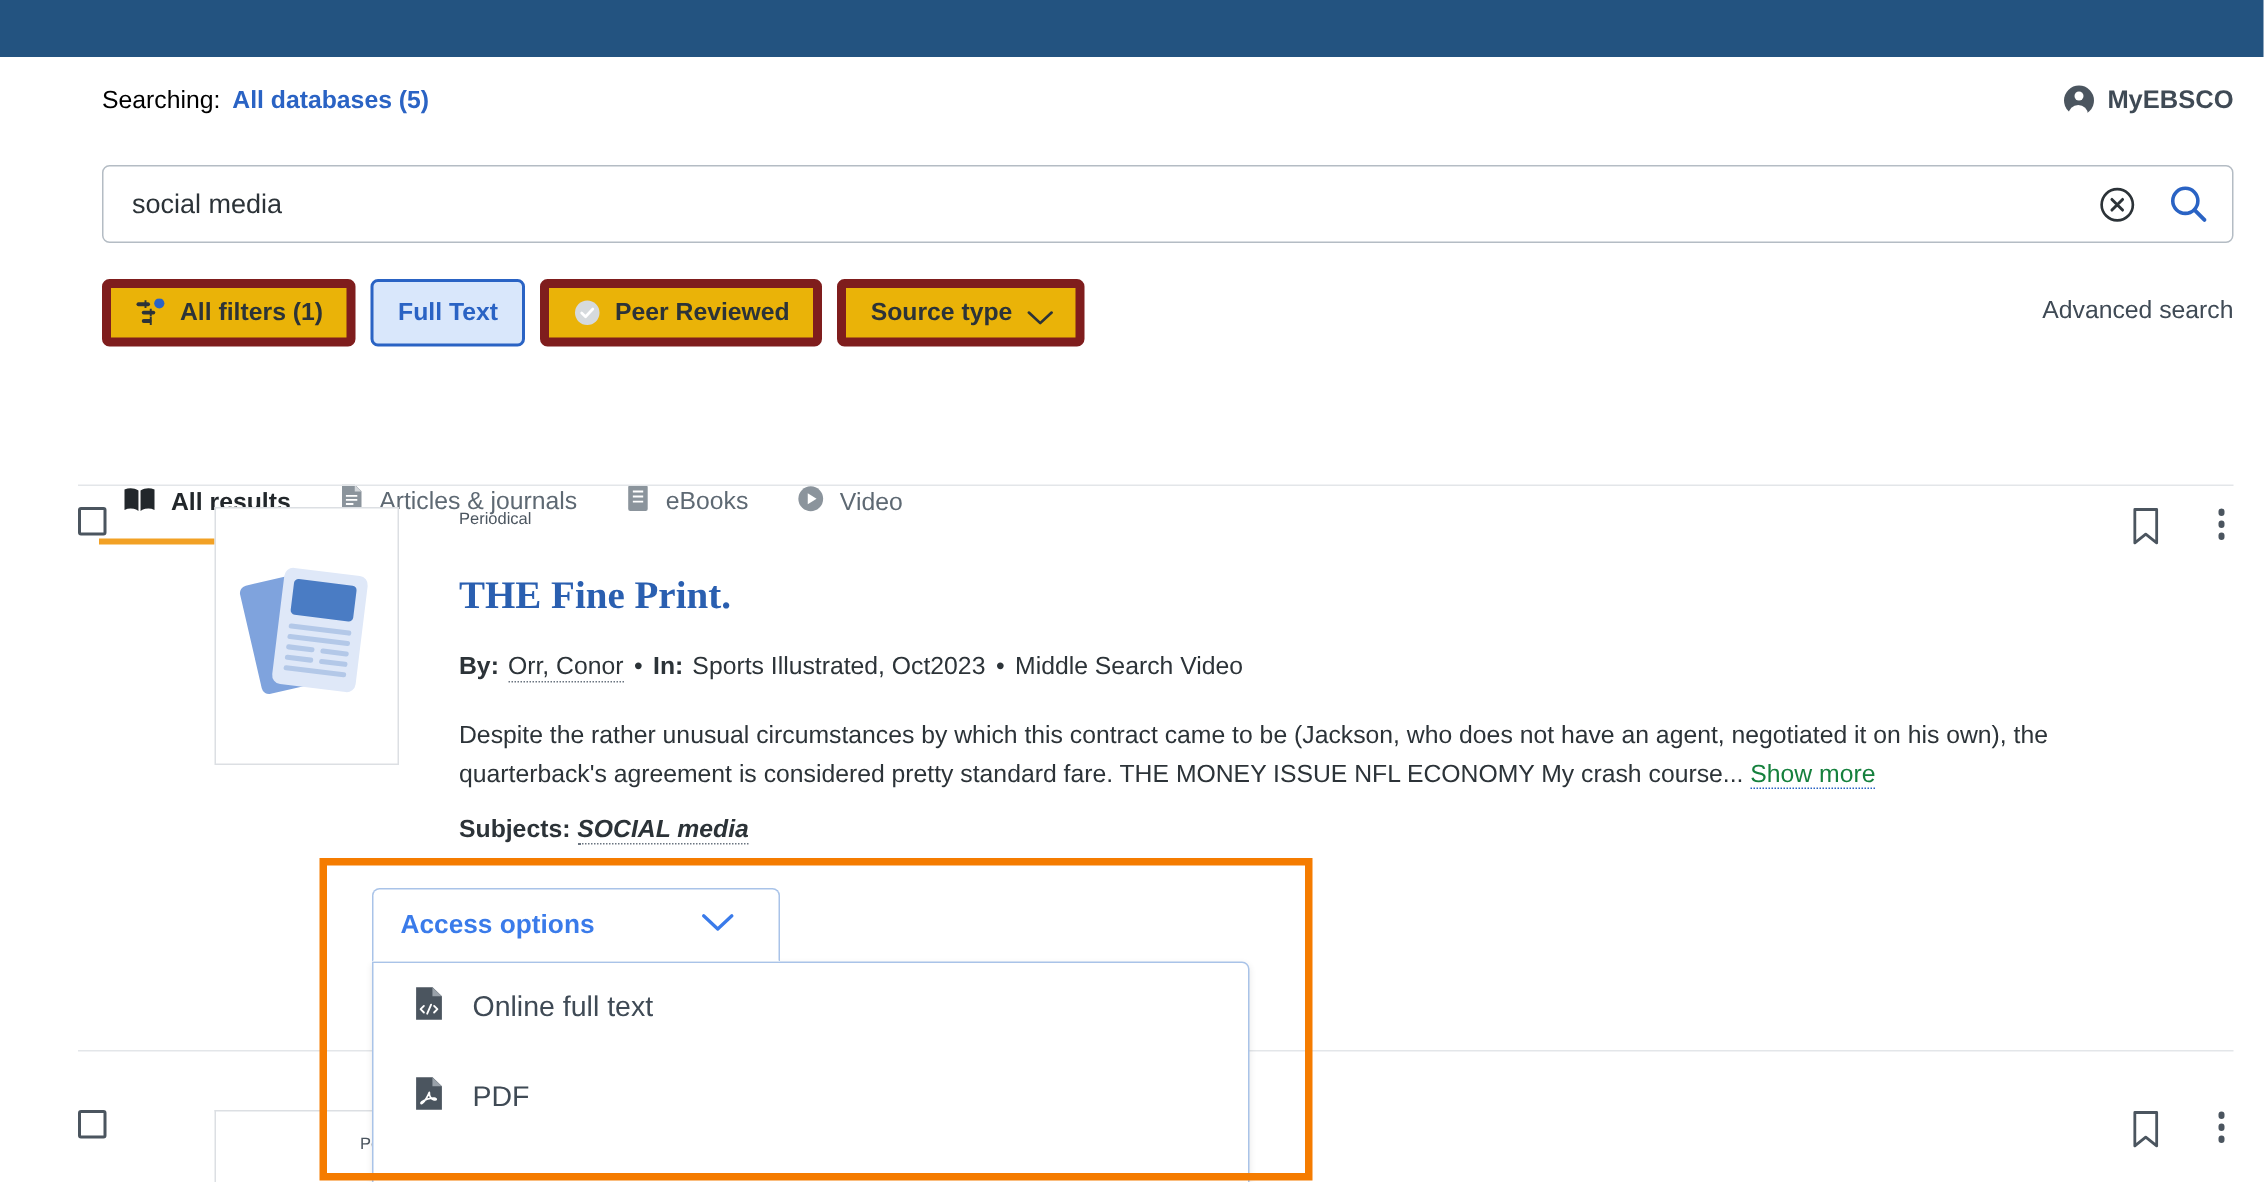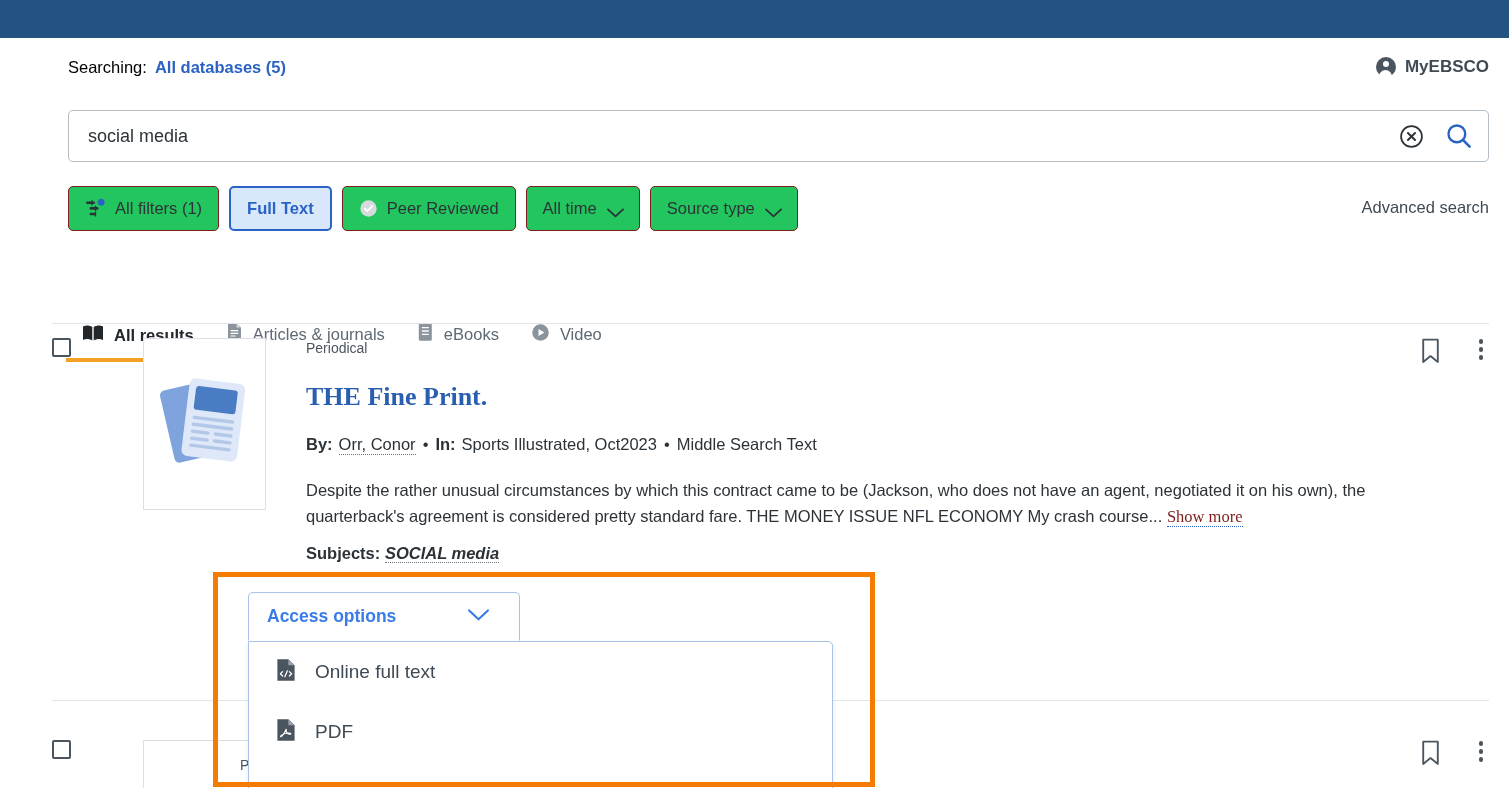--- a/index.html
+++ b/index.html
@@ -95,31 +95,32 @@
   }
 
   
   .filter-row {
     position: absolute;
     top: 186px; left: 68px;
     display: flex; align-items: center; gap: 10px;
   }
   .fbtn {
     height: 45px;
-    border: 1px solid #7f1d1d;
+    border: 6px solid #7f1d1d;
     border-radius: 5px;
-    background: #22c55e;
+    background: #eab308;
     display: flex; align-items: center;
     gap: 9px;
     padding: 0 16px;
     font-size: 16.5px;
     color: #2c3338;
     cursor: pointer;
     white-space: nowrap;
     font-family: "Liberation Sans", sans-serif;
+    font-weight: bold;
   }
   .fbtn.active {
     background: #d9e7fb;
     border: 2px solid #2a63c4;
     color: #2a63c4;
     font-weight: bold;
   }
   .chev {
     width: 17px; height: 10px;
     flex: none;
@@ -194,21 +195,21 @@
     position: absolute;
     top: 740px; left: 143px;
     width: 123px; height: 48px;
     border: 1px solid #dcdfe3;
     border-bottom: none;
     background: #fff;
   }
 
   .kind {
     position: absolute;
-    font-size: 14px;
+    font-size: 11px;
     color: #4b555f;
   }
   .kind-1 { top: 340px; left: 306px; }
   .kind-2 { top: 757px; left: 240px; color: #4b555f; }
 
   .title {
     position: absolute;
     top: 382px; left: 306px;
     font-family: "Liberation Serif", serif;
     font-size: 26px;
@@ -234,25 +235,24 @@
 
   .abstract {
     position: absolute;
     top: 477px; left: 306px;
     width: 1112px;
     font-size: 16.5px;
     line-height: 26px;
     color: #2c3338;
   }
   .showmore {
-    color: #7f1d1d;
+    color: #15803d;
     border-bottom: 1.5px dotted #2a63c4;
     cursor: pointer;
     white-space: nowrap;
-    font-family: Liberation Serif, serif;
   }
 
   .subjects {
     position: absolute;
     top: 544px; left: 306px;
     font-size: 16.5px;
     color: #2c3338;
   }
   .subjects b { font-weight: bold; }
   .subj-val {
@@ -377,28 +377,20 @@
   <div class="fbtn">
     <span class="peer-ic">
       <svg width="19" height="19" viewBox="0 0 20 20" fill="none">
         <circle cx="10" cy="10" r="8.6" fill="#d6dadd"></circle>
         <path d="M6.1 10.2 L8.8 12.8 L13.9 7.4" stroke="#ffffff" stroke-width="1.9" stroke-linecap="round" stroke-linejoin="round"></path>
       </svg>
     </span>
     <span>Peer Reviewed</span>
   </div>
 
-  <div class="fbtn">
-    <span>All time</span>
-    <span class="chev">
-      <svg width="19" height="12" viewBox="0 0 20 12" fill="none">
-        <path d="M2 2.2 L10 9.6 L18 2.2" stroke="#2c3338" stroke-width="1.9" stroke-linecap="round" stroke-linejoin="round"></path>
-      </svg>
-    </span>
-  </div>
 
   <div class="fbtn">
     <span>Source type</span>
     <span class="chev">
       <svg width="19" height="12" viewBox="0 0 20 12" fill="none">
         <path d="M2 2.2 L10 9.6 L18 2.2" stroke="#2c3338" stroke-width="1.9" stroke-linecap="round" stroke-linejoin="round"></path>
       </svg>
     </span>
   </div>
 </div>
@@ -479,21 +471,21 @@
 
 <div class="title">THE Fine Print.</div>
 
 <div class="byline">
   <b>By:</b>
   <span class="dotted" style="margin-left:6px">Orr, Conor</span>
   <span class="bl-sep">•</span>
   <b>In:</b>
   <span style="margin-left:6px">Sports Illustrated, Oct2023</span>
   <span class="bl-sep">•</span>
-  <span>Middle Search Text</span>
+  <span>Middle Search Video</span>
 </div>
 
 <div class="abstract">
   <span>Despite the rather unusual circumstances by which this contract came to be (Jackson, who does not have an agent, negotiated it on his own), the quarterback's agreement is considered pretty standard fare. THE MONEY ISSUE NFL ECONOMY My crash course...</span>
   <span class="showmore">Show more</span>
 </div>
 
 <div class="subjects">
   <b>Subjects:</b>
   <span class="subj-val">SOCIAL media</span>

